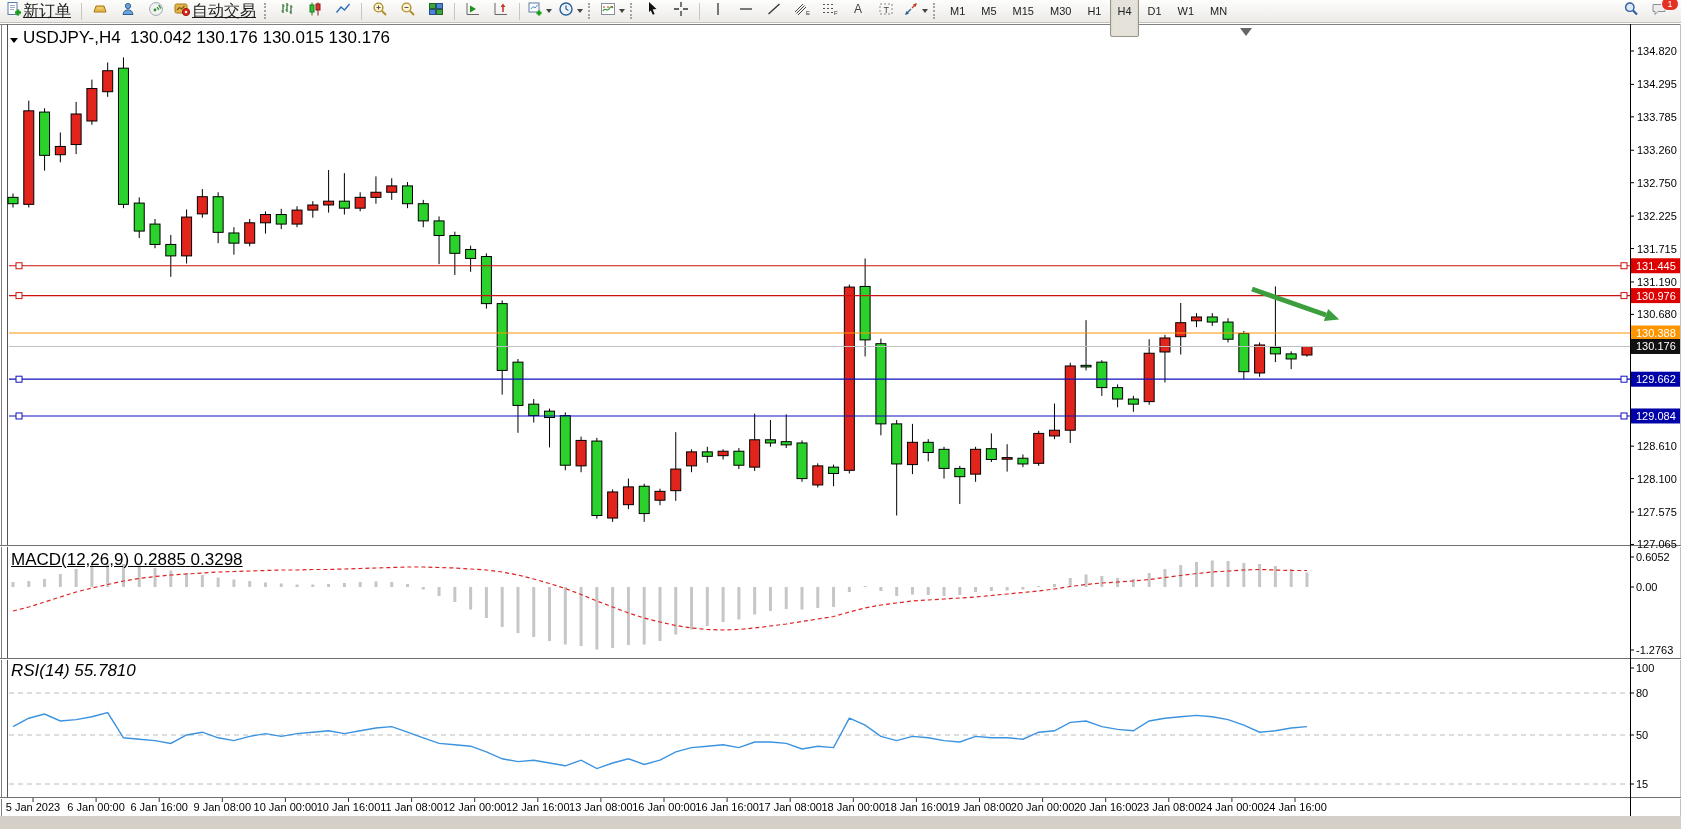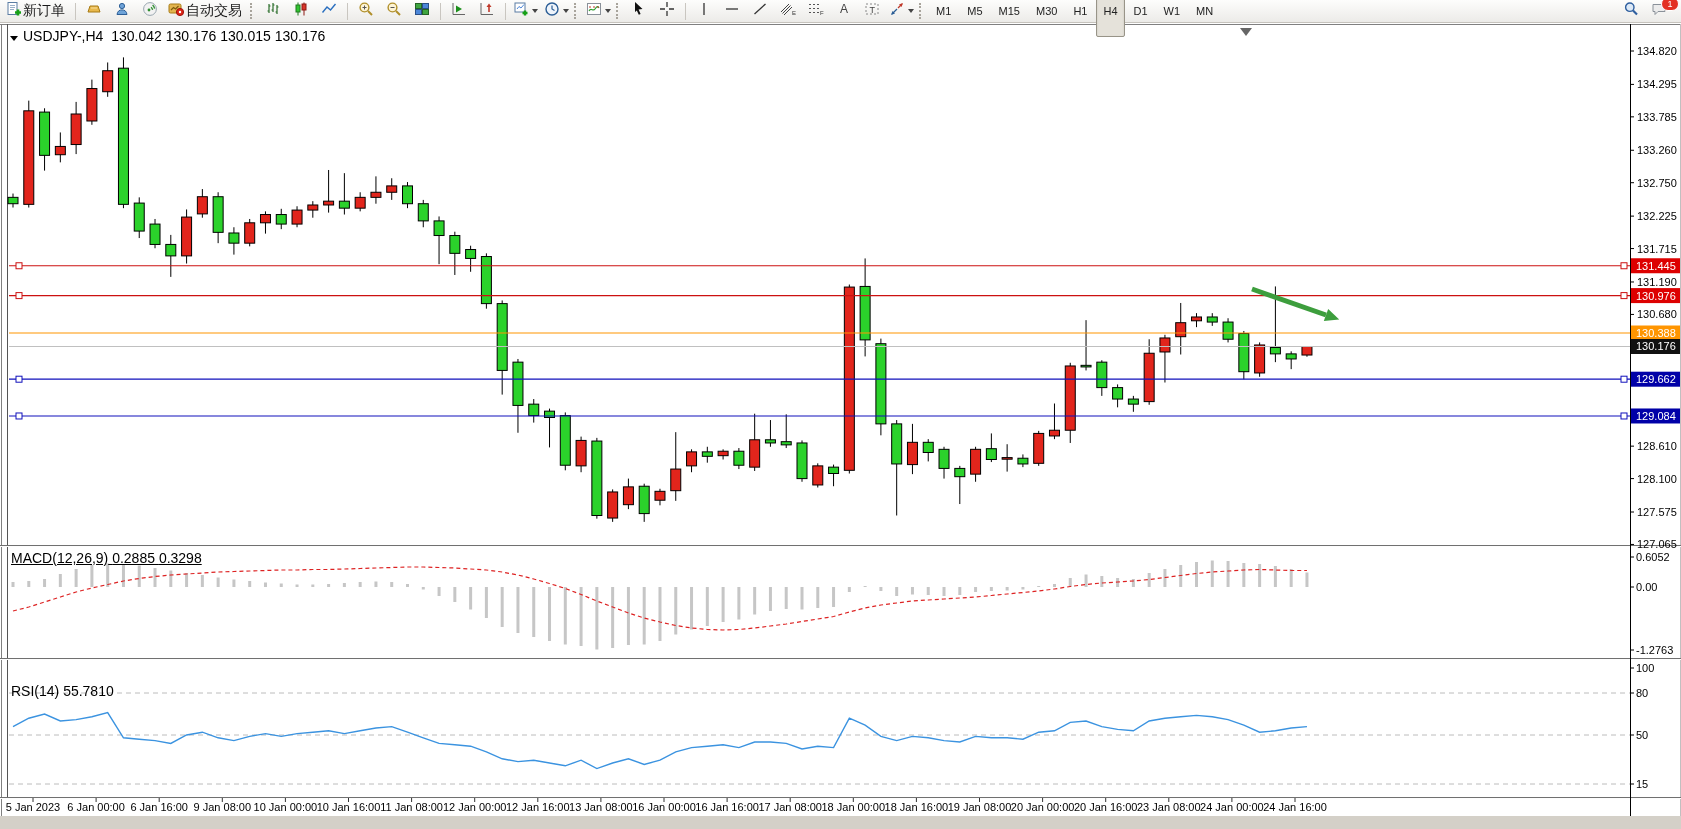--- a/index.html
+++ b/index.html
@@ -2,34 +2,34 @@
 <html><head>
 <meta charset="utf-8">
 <style>
   html,body{margin:0;padding:0;background:#fff;width:1681px;height:829px;overflow:hidden;
     font-family:"Liberation Sans", sans-serif;-webkit-font-smoothing:antialiased;}
   #toolbar{position:absolute;left:0;top:0;width:1681px;height:23px;z-index:10;
     background:linear-gradient(#fdfdfc,#ecebe8);border-bottom:1px solid #c6c3bd;
     display:flex;align-items:center;padding-left:3px;box-sizing:border-box;}
   .tb-btn{height:20px;min-width:22px;display:flex;align-items:center;justify-content:center;
     padding:0 2px;border:1px solid transparent;border-radius:2px;cursor:default;}
-  .tb-text{font-size:14px;color:#1a1a1a;white-space:nowrap;padding:0 3px 0 1px;}
+  .tb-text{font-size:16px;color:#1a1a1a;white-space:nowrap;padding:0 3px 0 1px;text-decoration:underline;}
   .sep{width:1px;height:17px;background:#c9c6c0;margin:0 4px;}
   .grip{width:3px;height:16px;margin:0 4px 0 2px;border-left:2px dotted #a8a49c;}
   .caret{width:0;height:0;border-left:3px solid transparent;border-right:3px solid transparent;
     border-top:4px solid #444;margin-left:3px;}
   .tf-btn{font-size:11px;color:#222;height:18px;display:flex;align-items:center;
     padding:16px 6px;border:1px solid transparent;border-radius:2px;margin:0 1px;}
   .tf-btn.active{border:1px solid #989488;background:#e5e2da;box-shadow:inset 0 1px 2px rgba(0,0,0,.15);}
   #tb-right{margin-left:auto;display:flex;align-items:center;margin-right:8px;}
   #chat-wrap{position:relative;}
   #chat-badge{position:absolute;top:-4px;right:-7px;background:#e33022;color:#fff;font-size:9px;
     min-width:12px;height:12px;border-radius:7px;display:flex;align-items:center;justify-content:center;
     border:1px solid #fff;padding:0 2px;}
-  .overlay{position:absolute;z-index:5;font-size:14px;color:#000;white-space:nowrap;}
+  .overlay{position:absolute;z-index:5;font-size:17px;color:#000;white-space:nowrap;}
   .tri-down{display:inline-block;width:0;height:0;border-left:4px solid transparent;
     border-right:4px solid transparent;border-top:5px solid #000;margin-right:5px;}
   #chart-svg{position:absolute;left:0;top:0;z-index:1;}
   svg text{font-family:"Liberation Sans", sans-serif;}
 </style>
 </head>
 <body>
 
 <div id="toolbar">
   <div class="tb-btn">
@@ -292,21 +292,21 @@
     </div>
   </div>
 </div>
 
 <div class="overlay" style="left:10px;top:28px;">
   <span class="tri-down"></span><span>USDJPY-,H4</span>&nbsp;&nbsp;<span>130.042 130.176 130.015 130.176</span>
 </div>
 <div class="overlay" style="left:11px;top:550px;text-decoration:underline;">
   <span>MACD(12,26,9)</span>&nbsp;<span>0.2885</span>&nbsp;<span>0.3298</span>
 </div>
-<div class="overlay" style="left:11px;top:683px;">
+<div class="overlay" style="left:11px;top:661px;font-style:italic;">
   <span>RSI(14)</span>&nbsp;<span>55.7810</span>
 </div>
 
 <svg id="chart-svg" width="1681" height="829">
     <rect x="0" y="23" width="1681" height="793" fill="#ffffff"></rect>
     <rect x="0" y="816" width="1681" height="13" fill="#d4d0c8"></rect>
     <line x1="0" y1="24.5" x2="1681" y2="24.5" stroke="#808080"></line>
     <line x1="1.5" y1="24" x2="1.5" y2="816" stroke="#808080"></line>
     <line x1="7.5" y1="24" x2="7.5" y2="797" stroke="#555555"></line>
     <line x1="1680.5" y1="24" x2="1680.5" y2="816" stroke="#c0c0c0"></line>

